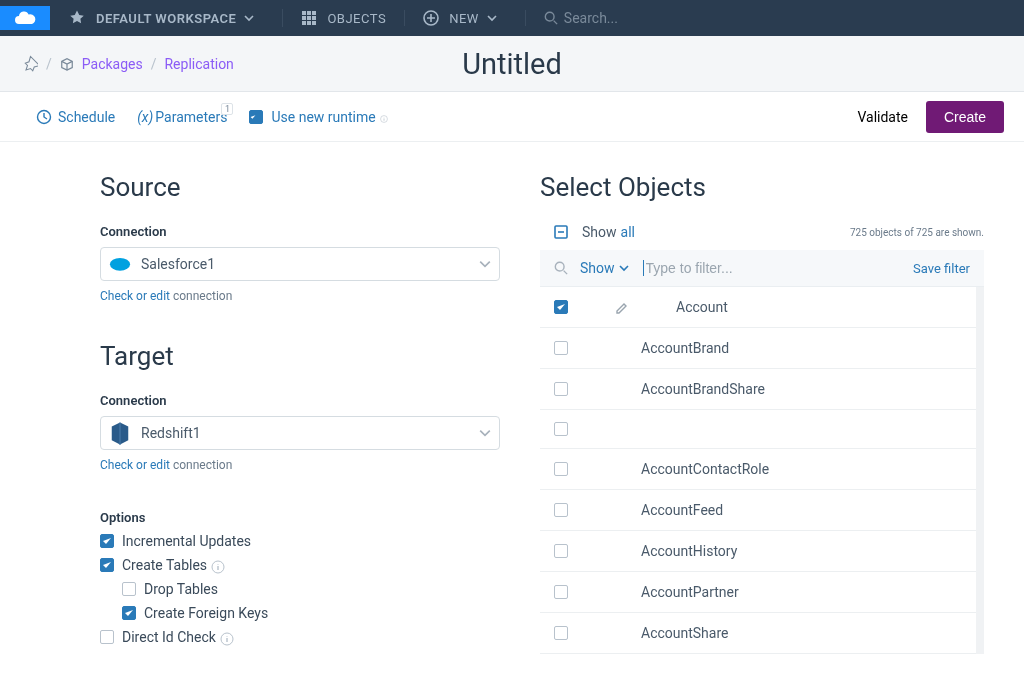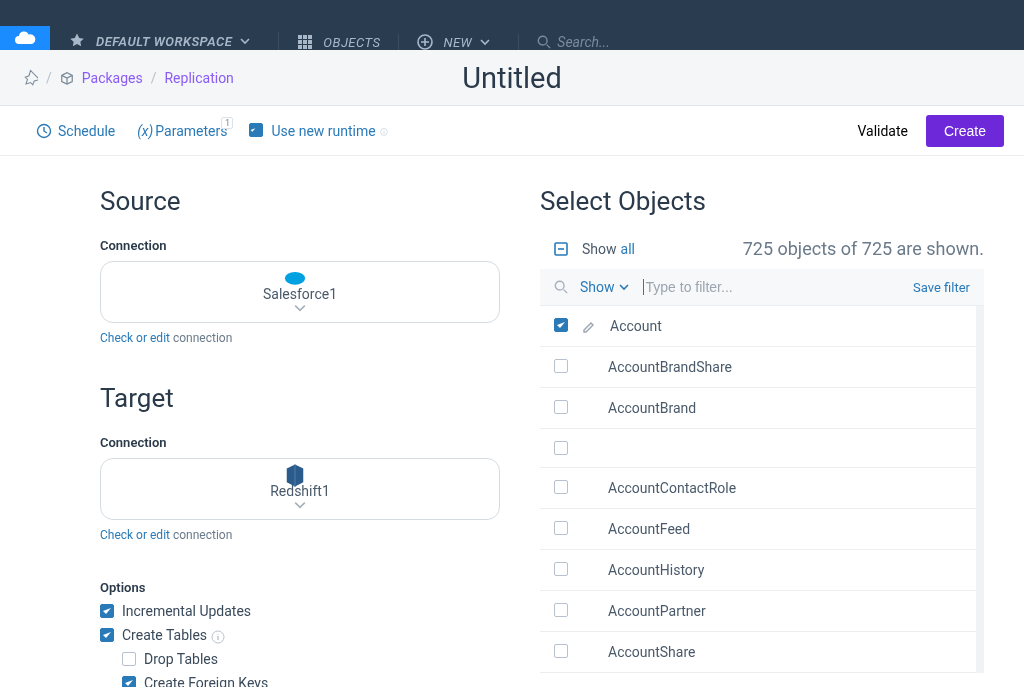--- a/index.html
+++ b/index.html
@@ -1,86 +1,86 @@
 <!DOCTYPE html>
 <html><head>
 <meta charset="utf-8">
 <style>
   * { box-sizing: border-box; margin: 0; padding: 0; }
   body { font-family: -apple-system, BlinkMacSystemFont, "Segoe UI", Roboto, Arial, sans-serif; font-size: 14px; color: #333; background: #fff; width: 1024px; height: 687px; overflow: hidden; }
   
   
-  .topnav { display: flex; align-items: flex-end; height: 50px; background: #2a3c50; font-style: italic; }
+  .topnav { display: flex; align-items: center; height: 36px; background: #2a3c50; }
   .topnav .brand { width: 50px; background: #1a8cff; display: flex; align-items: center; justify-content: center; }
   .topnav .brand svg { width: 24px; height: 24px; fill: #fff; }
   .topnav .navitem { display: flex; align-items: center; color: #a8b8c8; padding: 0 18px; border-right: 1px solid #3a4c60; cursor: pointer; font-size: 13px; letter-spacing: 0.5px; }
   .topnav .navitem svg { margin-right: 10px; fill: #a8b8c8; }
   .topnav .navitem.workspace { font-weight: 600; }
   .topnav .search { display: flex; align-items: center; color: #7a8a9a; padding: 0 18px; }
   .topnav .search svg { fill: #7a8a9a; margin-right: 6px; }
   .topnav .chev { margin-left: 8px; }
   
   
   .crumbbar { height: 56px; background: #f4f6f8; border-bottom: 1px solid #e2e6ea; display: flex; align-items: center; padding: 0 20px; position: relative; }
   .crumbs { display: flex; align-items: center; color: #7a8a9a; gap: 8px; }
   .crumbs .link { color: #8b5cf6; cursor: pointer; }
   .crumbs svg { fill: #7a8a9a; }
   .crumbs .sep { color: #b8c2cc; }
   .page-title { position: absolute; left: 50%; transform: translateX(-50%); font-size: 29px; color: #2a3a4a; font-weight: 400; }
   
   
   .toolbar { display: flex; align-items: center; height: 50px; padding: 0 20px 0 36px; border-bottom: 1px solid #eceff1; }
-  .toolbar .titem { display: flex; margin-right: 22px; color: #2a7ab8; cursor: pointer; position: relative; }
+  .toolbar .titem { display: flex; align-items: center; margin-right: 22px; color: #2a7ab8; cursor: pointer; position: relative; }
   .toolbar .titem svg { margin-right: 6px; }
   .toolbar .badge { position: absolute; top: -6px; right: -6px; font-size: 9px; color: #7a8a9a; background: #fff; border: 1px solid #dde3e8; border-radius: 2px; width: 12px; height: 12px; text-align: center; line-height: 10px; }
   .toolbar .spacer { flex: 1; }
   .toolbar .validate { color: #000000; margin-right: 18px; cursor: pointer; }
-  .toolbar .create-btn { background: #6d28d9; color: #fff; border: none; padding: 8px 18px; border-radius: 3px; cursor: pointer; font-size: 14px; }
+  .toolbar .create-btn { background: #701a75; color: #fff; border: none; padding: 8px 18px; border-radius: 3px; cursor: pointer; font-size: 14px; }
   
   
   .main { display: flex; padding: 30px 40px 0 100px; gap: 40px; }
   .leftcol { width: 400px; }
   .rightcol { flex: 1; }
   
   
   .sec-title { font-size: 26px; color: #2a3a4a; margin-bottom: 22px; font-weight: 400; }
   .field-label { font-size: 13px; font-weight: 600; color: #2a3a4a; margin-bottom: 8px; }
-  .select { display: flex; align-items: center; border: 1px solid #d5dce1; border-radius: 13px; padding: 8px 8px; cursor: pointer; flex-direction: column; }
+  .select { display: flex; align-items: center; border: 1px solid #d5dce1; border-radius: 4px; padding: 8px 8px; cursor: pointer; }
   .select .conn-icon { width: 22px; height: 16px; margin-right: 10px; display: flex; align-items: center; }
   .select .conn-label { flex: 1; color: #4a5a6a; }
   .select .chev { fill: #a8b2bc; }
   .sublink { font-size: 12px; color: #2a7ab8; margin-top: 8px; cursor: pointer; }
   .sublink .muted { color: #6a7a8a; }
   .target-sec { margin-top: 38px; }
   .options-sec { margin-top: 38px; }
   .optline { display: flex; align-items: center; margin-bottom: 8px; color: #3a4a5a; cursor: pointer; }
   .optline.nested { margin-left: 22px; }
   .cbx { width: 14px; height: 14px; border: 1.5px solid #b8c2cc; border-radius: 2px; margin-right: 8px; display: flex; align-items: center; justify-content: center; flex-shrink: 0; }
   .cbx.checked { background: #2a7ab8; border-color: #2a7ab8; }
   .cbx.checked svg { fill: #fff; width: 10px; height: 10px; }
   .info { margin-left: 4px; width: 14px; height: 14px; }
   .info svg { stroke: #b8c2cc; fill: none; }
   
   
   .showall { display: flex; align-items: center; margin-bottom: 10px; padding-left: 14px; }
   .showall .collapse-icon { margin-right: 14px; }
   .showall .showtxt { color: #4a5a6a; }
   .showall .showall-link { color: #2a7ab8; margin-left: 4px; cursor: pointer; }
-  .showall .count { margin-left: auto; color: #6a7a8a; font-size: 18px; }
+  .showall .count { margin-left: auto; color: #6a7a8a; font-size: 10px; }
   
   .filterrow { display: flex; align-items: center; background: #f6f8fa; padding: 10px 14px; border-bottom: 1px solid #eaeef1; }
   .filterrow .search-icon { margin-right: 12px; }
   .filterrow .showbtn { color: #2a7ab8; margin-right: 14px; cursor: pointer; display: flex; align-items: center; }
   .filterrow .showbtn .chev { margin-left: 4px; }
   .filterrow input { border: none; background: transparent; flex: 1; font-size: 14px; color: #4a5a6a; outline: none; border-left: 1px solid #2a7ab8; padding-left: 2px; }
   .filterrow input::placeholder { color: #9aa5af; }
   .filterrow .savefilter { color: #2a7ab8; font-size: 13px; cursor: pointer; }
   
   .obj-list { max-height: 420px; overflow-y: auto; border-right: 8px solid #f0f2f4; }
-  .obj-row { display: flex; padding: 12px 14px; border-bottom: 1px solid #eceff1; cursor: pointer; }
+  .obj-row { display: flex; align-items: center; padding: 12px 14px; border-bottom: 1px solid #eceff1; cursor: pointer; gap: 33px; }
   .obj-row .cbx { margin-right: 14px; }
   .obj-row .edit-icon { margin-right: 14px; }
   .obj-row .obj-label { color: #4a5a6a; flex:1; }
   .obj-row .obj-label.nested { margin-left: 26px; }
   
   svg { display: inline-block; vertical-align: middle; }
 </style>
 </head>
 <body>
 
@@ -301,28 +301,28 @@
               <path d="M1 5l3 3 5-6"></path>
             </svg>
           </span>
           <span class="edit-icon"><svg width="14" height="14" viewBox="0 0 14 14">
               <path d="M2 10l7-7 2 2-7 7H2v-2z" fill="none" stroke="#9aa5af" stroke-width="1.4"></path>
             </svg></span>
           <span class="obj-label">Account</span>
         </div>
         <div class="obj-row">
           <span class="cbx"></span>
+          <span class="obj-label nested">AccountBrand</span>
+        </div>
+        <div class="obj-row">
+          <span class="cbx"></span>
           <span class="obj-label nested">AccountBrandShare</span>
         </div>
         <div class="obj-row">
           <span class="cbx"></span>
-          <span class="obj-label nested">AccountBrand</span>
-        </div>
-        <div class="obj-row">
-          <span class="cbx"></span>
         </div>
         <div class="obj-row">
           <span class="cbx"></span>
           <span class="obj-label nested">AccountContactRole</span>
         </div>
         <div class="obj-row">
           <span class="cbx"></span>
           <span class="obj-label nested">AccountFeed</span>
         </div>
         <div class="obj-row">

